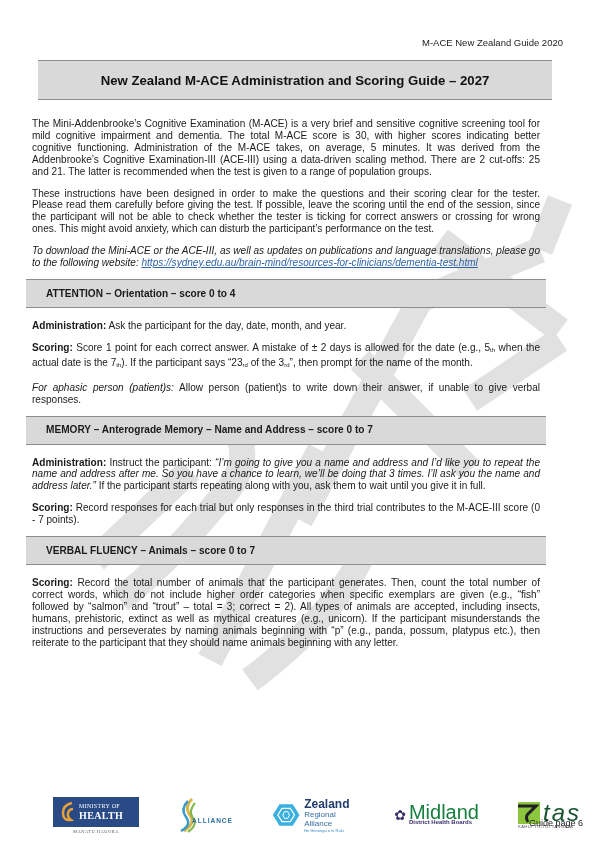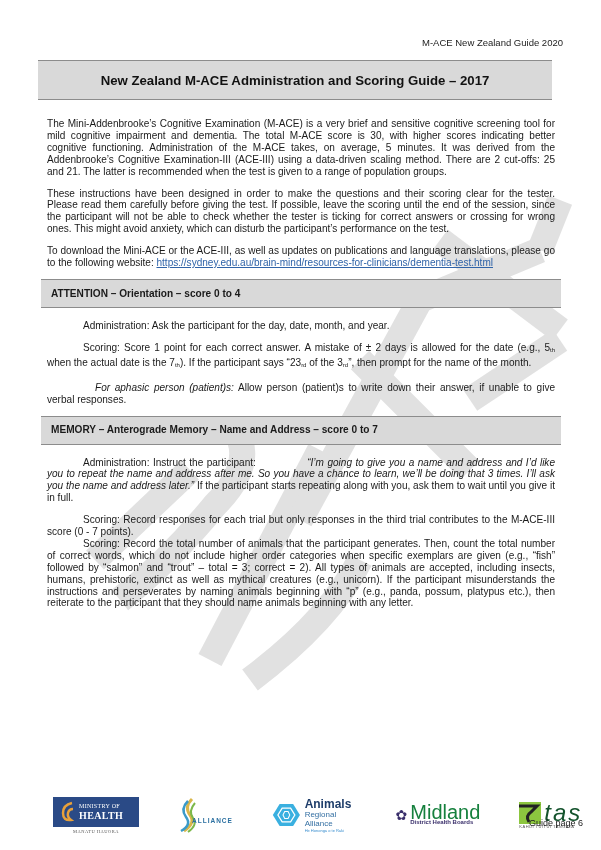--- a/index.html
+++ b/index.html
@@ -12,33 +12,33 @@
   }
   .title-box {
     position:absolute; left:38px; top:60px; width:514px; height:38px;
     background:#d9d9d9; border-top:1.5px solid #8c8c8c; border-bottom:1.5px solid #8c8c8c;
     display:flex; align-items:center; justify-content:center;
   }
   .title-box span {
     font-family:"Liberation Sans", sans-serif; font-weight:bold; font-size:13.2px; color:#111;
   }
   .content {
-    position:absolute; left:47px; top:118px; width:508px;
+    position:absolute; left:32px; top:118px; width:508px;
     font-size:10.05px; line-height:11.9px; text-align:justify;
   }
   .content p { margin:0 0 10px 0; }
   .content a { color:#2f63a8; text-decoration:underline; }
   .section-bar {
     margin:10px -6px 12px -6px; height:27px; background:#d9d9d9;
     border-top:1.5px solid #8c8c8c; border-bottom:1.5px solid #8c8c8c;
-    display:flex; align-items:center; padding-left:10px;
+    display:flex; align-items:center; padding-left:20px;
     font-weight:bold; font-size:10.1px;
   }
-  .b { font-weight:normal;margin-left:36px; }
-  .i { font-style:italic;margin-left:48px; }
+  .b { font-weight:bold; }
+  .i { font-style:italic; }
   sub.s { font-size:6px; vertical-align:-1px; }
   .watermark {
     position:absolute; left:0; top:0; width:601px; height:850px; pointer-events:none; z-index:0;
   }
   .content, .title-box, .running-header { z-index:1; }
   .footer {
     position:absolute; left:30px; top:795px; width:540px; height:40px;
     display:flex; align-items:center;
   }
   .logo { display:flex; align-items:center; margin-right:16px;padding-left:23px; }
@@ -76,37 +76,38 @@
     <path d="M420 300 L 540 250"></path>
     <path d="M440 240 L 560 330"></path>
     <path d="M470 400 L 560 340"></path>
     <path d="M540 250 L 560 200"></path>
   </g>
 </svg>
 
 <div class="running-header">M-ACE New Zealand Guide 2020</div>
 
 <div class="title-box">
-  <span>New Zealand M-ACE Administration and Scoring Guide – 2017</span>
+  <span>New Zealand M-ACE Administration and Scoring Guide – 2027</span>
 </div>
 
 <div class="content">
   <p>The Mini-Addenbrooke’s Cognitive Examination (M-ACE) is a very brief and sensitive cognitive screening tool for mild cognitive impairment and dementia. The total M-ACE score is 30, with higher scores indicating better cognitive functioning. Administration of the M-ACE takes, on average, 5 minutes. It was derived from the Addenbrooke’s Cognitive Examination-III (ACE-III) using a data-driven scaling method. There are 2 cut-offs: 25 and 21. The latter is recommended when the test is given to a range of population groups.</p>
   <p>These instructions have been designed in order to make the questions and their scoring clear for the tester. Please read them carefully before giving the test. If possible, leave the scoring until the end of the session, since the participant will not be able to check whether the tester is ticking for correct answers or crossing for wrong ones. This might avoid anxiety, which can disturb the participant’s performance on the test.</p>
-  <p style="margin-bottom:8px;"><span>To download the Mini-ACE or the ACE-III, as well as updates on publications and language translations, please go to the following website: </span><a href="#">https://sydney.edu.au/brain-mind/resources-for-clinicians/dementia-test.html</a></p>
+  <p style="margin-bottom:8px;font-style:italic;"><span>To download the Mini-ACE or the ACE-III, as well as updates on publications and language translations, please go to the following website: </span><a href="#">https://sydney.edu.au/brain-mind/resources-for-clinicians/dementia-test.html</a></p>
 
   <div class="section-bar">ATTENTION – Orientation – score 0 to 4</div>
   <p><span class="b">Administration:</span><span> Ask the participant for the day, date, month, and year.</span></p>
   <p><span class="b">Scoring:</span><span> Score 1 point for each correct answer. A mistake of ± 2 days is allowed for the date (e.g., 5</span><sub class="s">th</sub><span> when the actual date is the 7</span><sub class="s">th</sub><span>). If the participant says “23</span><sub class="s">rd</sub><span> of the 3</span><sub class="s">rd</sub><span>”, then prompt for the name of the month.</span></p>
   <p style="margin-bottom:0;"><span class="i">For aphasic person (patient)s:</span><span> Allow person (patient)s to write down their answer, if unable to give verbal responses.</span></p>
 
   <div class="section-bar">MEMORY – Anterograde Memory – Name and Address – score 0 to 7</div>
   <p><span class="b">Administration:</span><span> Instruct the participant: </span><span class="i">“I’m going to give you a name and address and I’d like you to repeat the name and address after me. So you have a chance to learn, we’ll be doing that 3 times. I’ll ask you the name and address later.”</span><span> If the participant starts repeating along with you, ask them to wait until you give it in full.</span></p>
   <p style="margin-bottom:0;"><span class="b">Scoring:</span><span> Record responses for each trial but only responses in the third trial contributes to the M-ACE-III score (0 - 7 points).</span></p>
 
+  <div class="section-bar">VERBAL FLUENCY – Animals – score 0 to 7</div>
   <p><span class="b">Scoring:</span><span> Record the total number of animals that the participant generates. Then, count the total number of correct words, which do not include higher order categories when specific exemplars are given (e.g., “fish” followed by “salmon” and “trout” – total = 3; correct = 2). All types of animals are accepted, including insects, humans, prehistoric, extinct as well as mythical creatures (e.g., unicorn). If the participant misunderstands the instructions and perseverates by naming animals beginning with “p” (e.g., panda, possum, platypus etc.), then reiterate to the participant that they should name animals beginning with any letter.</span></p>
 </div>
 
 <div class="footer">
   <div class="logo" style="flex-direction:column;">
     <div class="moh">
       <svg class="swirl" viewBox="0 0 16 22">
         <path d="M13 2 Q 4 4 4 12 Q 4 20 12 19 Q 8 16 9 12 Q 10 8 14 8" fill="none" stroke="#e8a13a" stroke-width="2.5"></path>
       </svg>
       <span class="l1">MINISTRY OF</span>
@@ -124,21 +125,21 @@
     <span class="sia-text">ALLIANCE</span>
   </div>
 
   <div class="logo">
     <svg width="34" height="30" viewBox="0 0 34 30">
       <polygon points="9,2 25,2 33,15 25,28 9,28 1,15" fill="#3ab0e0"></polygon>
       <polygon points="12,7 22,7 27,15 22,23 12,23 7,15" fill="none" stroke="#fff" stroke-width="1.5"></polygon>
       <polygon points="15,11 19,11 21,15 19,19 15,19 13,15" fill="none" stroke="#fff" stroke-width="1.2"></polygon>
     </svg>
     <div class="nra-text" style="margin-left:4px;">
-      <div class="n1">Animals</div>
+      <div class="n1">Zealand</div>
       <div class="n2">Regional Alliance</div>
       <div class="n3">He Hononga o te Raki</div>
     </div>
   </div>
 
   <div class="logo">
     <span style="font-size:14px;color:#3a2f6b;margin-right:3px;">✿</span>
     <div class="mid-text">
       <div class="m1">Midland</div>
       <div class="m2">District Health Boards</div>

